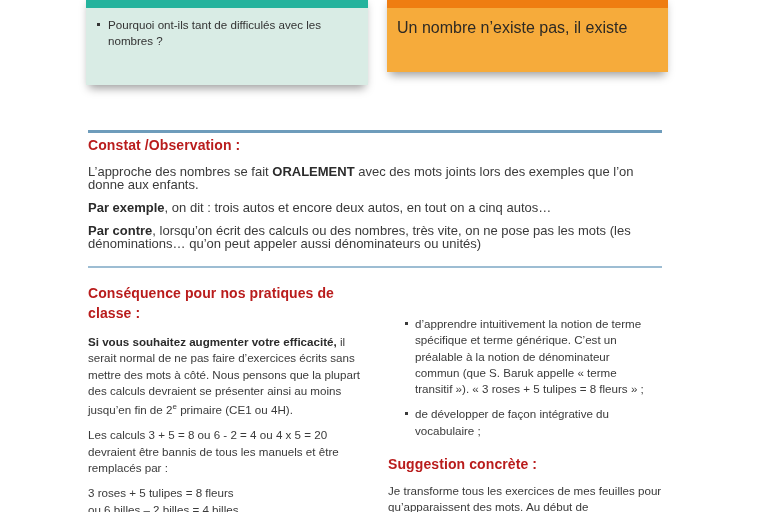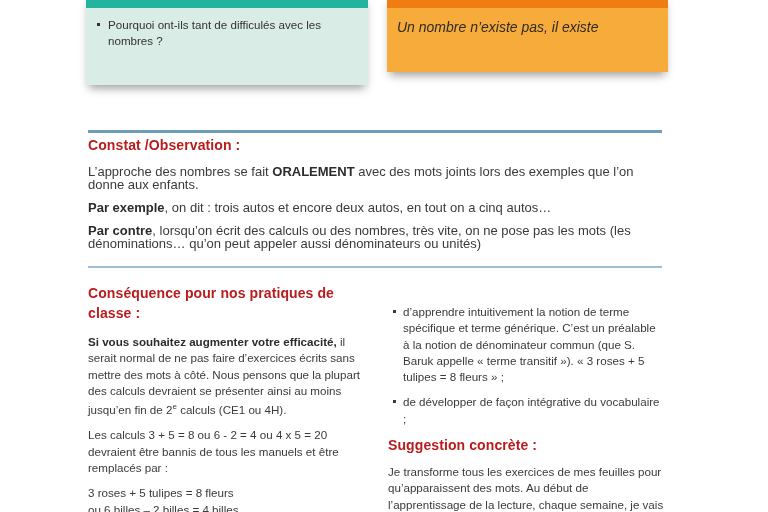--- a/index.html
+++ b/index.html
@@ -88,24 +88,23 @@
     content: "";
     position: absolute;
     left: 1px;
     top: 6px;
     width: 3px;
     height: 3px;
     background: #333333;
   }
 
   .quote-line {
-    font-size: 14px;
+    font-size: 16px;
     line-height: 17px;
     color: #2e2a24;
-    font-style: italic;
   }
 
   
   .rule {
     position: absolute;
     background: #7ba7c4;
   }
   #rule-top {
     left: 88px;
     top: 130px;
@@ -163,21 +162,21 @@
   #col-left .colhead { line-height: 20px; }
   .col-body { margin-top: 11px; }
   .col-body p.para {
     font-size: 11.6px;
     line-height: 16.3px;
     margin-bottom: 9px;
   }
   .tight p.para { margin-bottom: 0; }
 
   ul.col-list {
-    margin: 4px;
+    margin: 16px;
     padding: 0;
     list-style: none;
   }
   ul.col-list li {
     position: relative;
     padding-left: 11px;
     margin-bottom: 9px;
     font-size: 11.6px;
     line-height: 16.3px;
     color: #3a3a3a;
@@ -224,21 +223,21 @@
     <div class="constat-body">
       <p class="para"><span>L’approche des nombres se fait </span><span class="b">ORALEMENT</span><span> avec des mots joints lors des exemples que l’on donne aux enfants.</span></p>
       <p class="para"><span class="b">Par exemple</span><span>, on dit : trois autos  et encore deux autos, en tout on a cinq autos…</span></p>
       <p class="para"><span class="b">Par contre</span><span>, lorsqu’on écrit des calculs ou des nombres, très vite, on ne pose pas les mots (les dénominations… qu’on peut appeler aussi dénominateurs ou unités)</span></p>
     </div>
   </div>
 
   <div id="col-left">
     <h2 class="section-heading colhead">Conséquence pour nos pratiques de classe :</h2>
     <div class="col-body">
-      <p class="para"><span class="b">Si vous souhaitez augmenter votre efficacité,</span><span> il serait normal de ne pas faire d’exercices écrits sans mettre des mots à côté.  Nous pensons que la plupart des calculs devraient se présenter ainsi au moins jusqu’en fin de 2</span><sup>e</sup><span> calculs (CE1 ou 4H).</span></p>
+      <p class="para"><span class="b">Si vous souhaitez augmenter votre efficacité,</span><span> il serait normal de ne pas faire d’exercices écrits sans mettre des mots à côté.  Nous pensons que la plupart des calculs devraient se présenter ainsi au moins jusqu’en fin de 2</span><sup>e</sup><span> primaire (CE1 ou 4H).</span></p>
       <p class="para">Les calculs 3 + 5 = 8  ou  6 - 2 = 4   ou 4 x 5 = 20 devraient être bannis de tous les manuels et être remplacés par :</p>
       <div class="tight">
         <p class="para">3 roses + 5 tulipes = 8 fleurs</p>
         <p class="para">ou 6 billes – 2 billes = 4 billes</p>
 
       </div>
     </div>
   </div>
 
   <div id="col-right">

